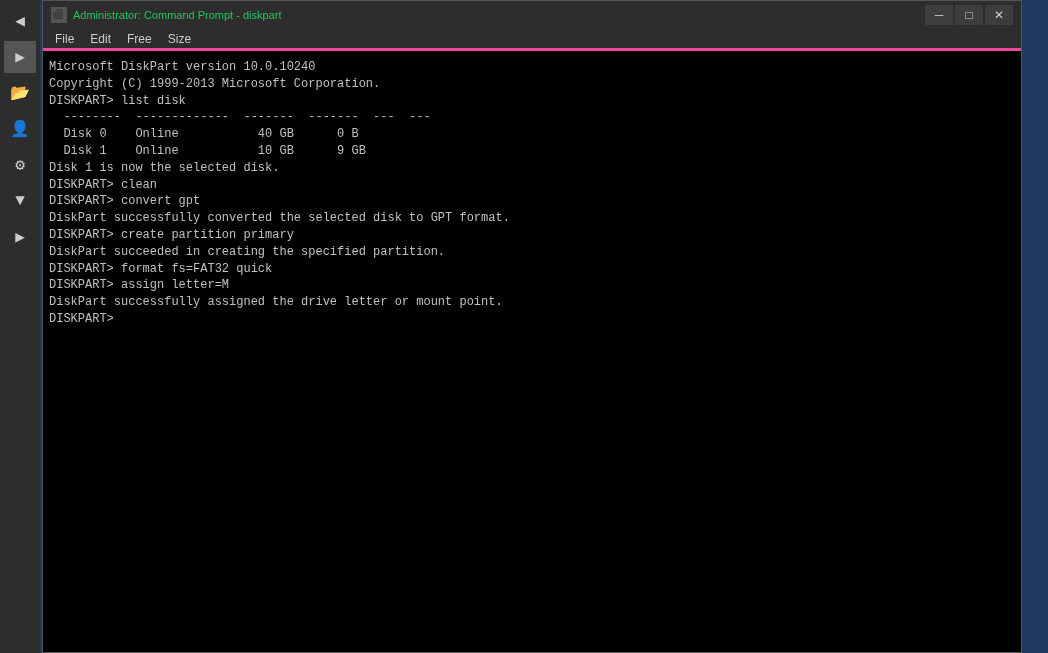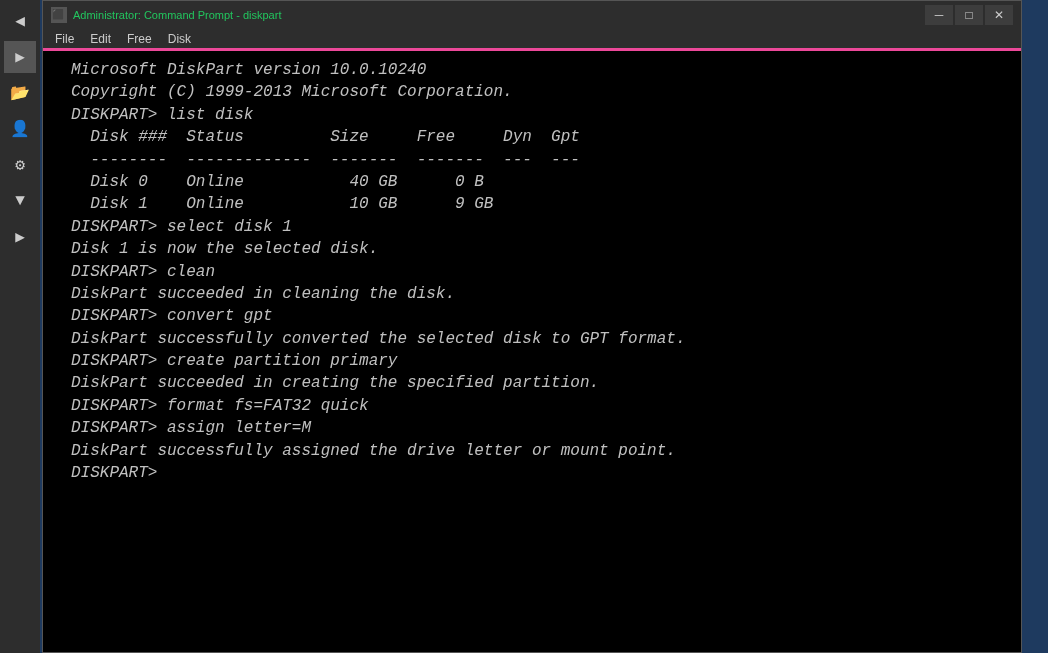--- a/index.html
+++ b/index.html
@@ -133,26 +133,25 @@
       font-family: 'Segoe UI', sans-serif;
       padding: 2px 8px;
       cursor: pointer;
     }
 
     .terminal-content {
       flex: 1;
       background: #000000;
       color: #c0c0c0;
       font-family: 'Courier New', Courier, monospace;
-      font-size: 16px;
+      font-size: 12px;
       line-height: 1.4;
-      padding: 8px 28px;
+      padding: 8px 6px;
       overflow-y: auto;
       overflow-x: hidden;
-      font-style: italic;
     }
   </style>
 </head>
 <body>
 
 <div class="desktop-bg">
 
   <div class="taskbar-left">
     <div class="taskbar-icon">◀</div>
     <div class="taskbar-icon active">▶</div>
@@ -174,42 +173,39 @@
         <button class="title-btn">─</button>
         <button class="title-btn">□</button>
         <button class="title-btn close">✕</button>
       </div>
     </div>
 
     <div class="menu-bar">
       <span class="menu-item">File</span>
       <span class="menu-item">Edit</span>
       <span class="menu-item">Free</span>
-      <span class="menu-item">Disk</span>
+      <span class="menu-item">Size</span>
     </div>
 
     <div class="terminal-content" id="terminal-output">
         <div>Microsoft&nbsp;DiskPart&nbsp;version&nbsp;10.0.10240</div>
         <div></div>
         <div>Copyright&nbsp;(C)&nbsp;1999-2013&nbsp;Microsoft&nbsp;Corporation.</div>
         <div></div>
         <div>DISKPART&gt;&nbsp;list&nbsp;disk</div>
         <div></div>
-        <div>&nbsp;&nbsp;Disk&nbsp;###&nbsp;&nbsp;Status&nbsp;&nbsp;&nbsp;&nbsp;&nbsp;&nbsp;&nbsp;&nbsp;&nbsp;Size&nbsp;&nbsp;&nbsp;&nbsp;&nbsp;Free&nbsp;&nbsp;&nbsp;&nbsp;&nbsp;Dyn&nbsp;&nbsp;Gpt</div>
         <div>&nbsp;&nbsp;--------&nbsp;&nbsp;-------------&nbsp;&nbsp;-------&nbsp;&nbsp;-------&nbsp;&nbsp;---&nbsp;&nbsp;---</div>
         <div>&nbsp;&nbsp;Disk&nbsp;0&nbsp;&nbsp;&nbsp;&nbsp;Online&nbsp;&nbsp;&nbsp;&nbsp;&nbsp;&nbsp;&nbsp;&nbsp;&nbsp;&nbsp;&nbsp;40&nbsp;GB&nbsp;&nbsp;&nbsp;&nbsp;&nbsp;&nbsp;0&nbsp;B</div>
         <div>&nbsp;&nbsp;Disk&nbsp;1&nbsp;&nbsp;&nbsp;&nbsp;Online&nbsp;&nbsp;&nbsp;&nbsp;&nbsp;&nbsp;&nbsp;&nbsp;&nbsp;&nbsp;&nbsp;10&nbsp;GB&nbsp;&nbsp;&nbsp;&nbsp;&nbsp;&nbsp;9&nbsp;GB</div>
         <div></div>
-        <div>DISKPART&gt;&nbsp;select&nbsp;disk&nbsp;1</div>
         <div></div>
         <div>Disk&nbsp;1&nbsp;is&nbsp;now&nbsp;the&nbsp;selected&nbsp;disk.</div>
         <div></div>
         <div>DISKPART&gt;&nbsp;clean</div>
         <div></div>
-        <div>DiskPart&nbsp;succeeded&nbsp;in&nbsp;cleaning&nbsp;the&nbsp;disk.</div>
         <div></div>
         <div>DISKPART&gt;&nbsp;convert&nbsp;gpt</div>
         <div></div>
         <div>DiskPart&nbsp;successfully&nbsp;converted&nbsp;the&nbsp;selected&nbsp;disk&nbsp;to&nbsp;GPT&nbsp;format.</div>
         <div></div>
         <div>DISKPART&gt;&nbsp;create&nbsp;partition&nbsp;primary</div>
         <div></div>
         <div>DiskPart&nbsp;succeeded&nbsp;in&nbsp;creating&nbsp;the&nbsp;specified&nbsp;partition.</div>
         <div></div>
         <div>DISKPART&gt;&nbsp;format&nbsp;fs=FAT32&nbsp;quick</div>

